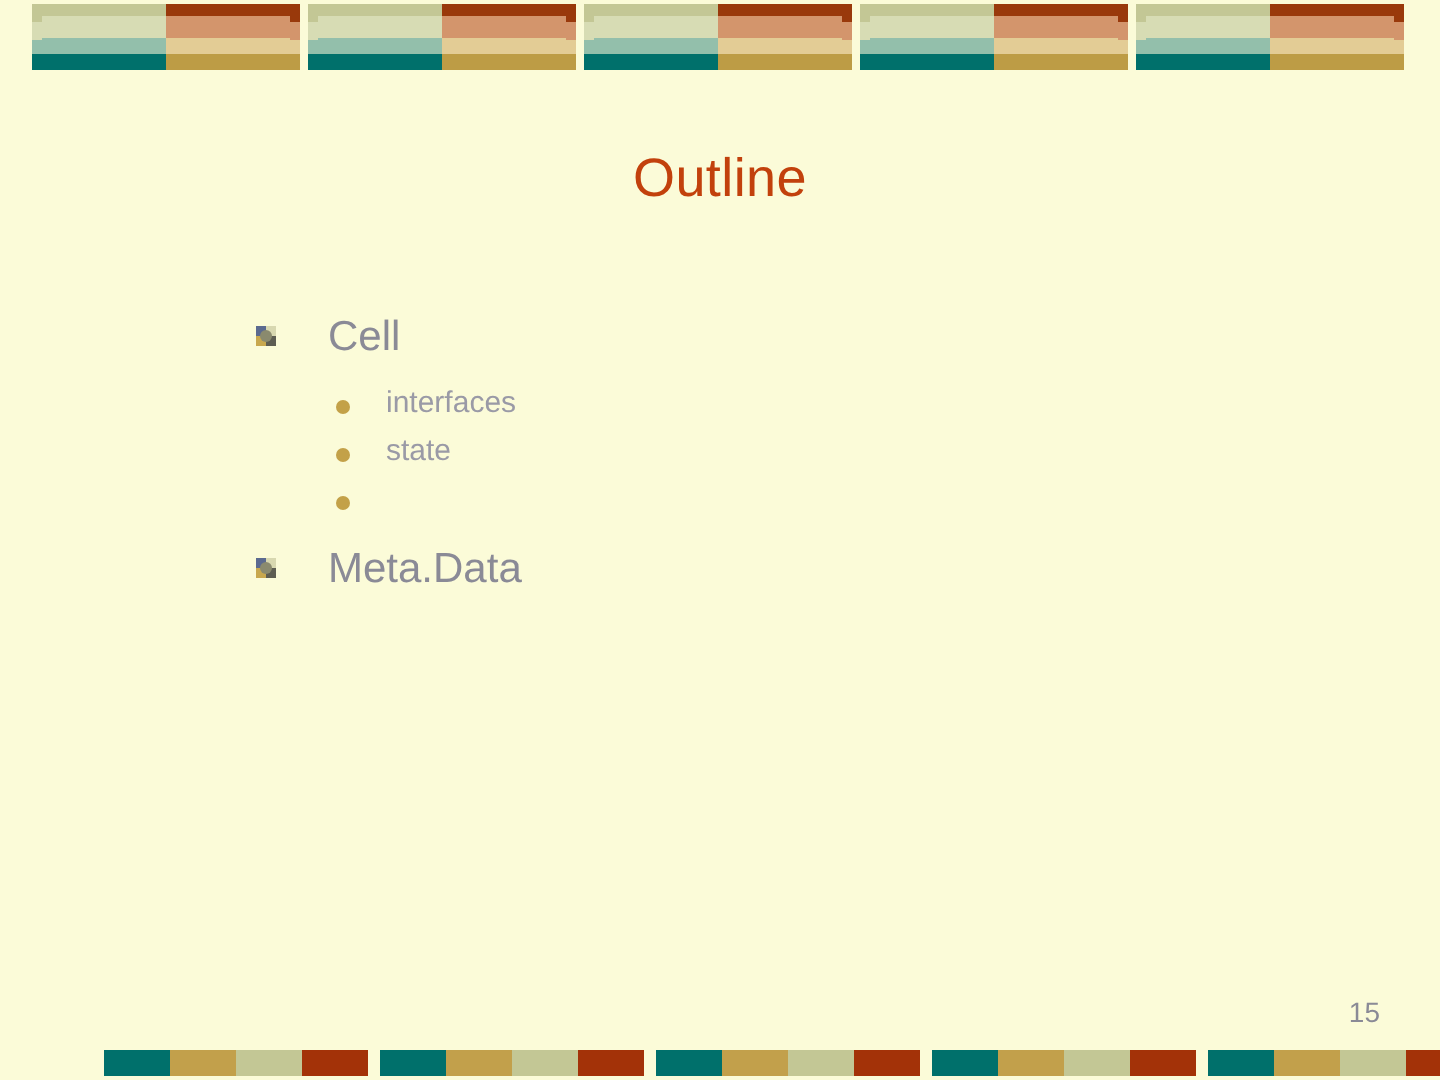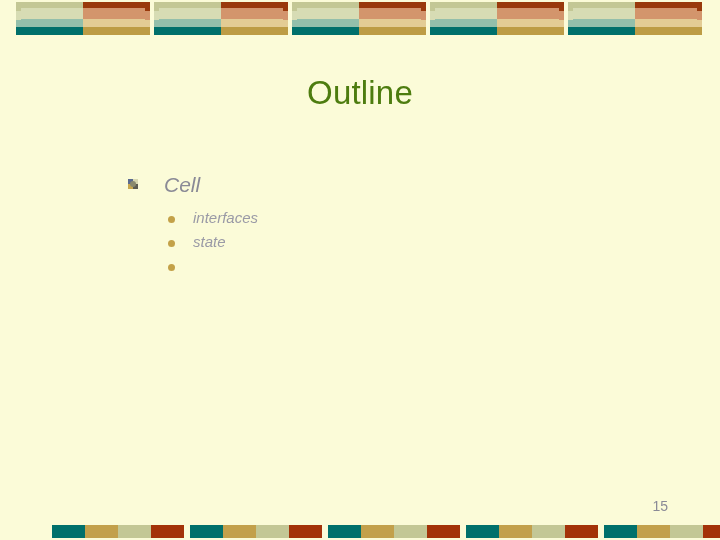--- a/index.html
+++ b/index.html
@@ -88,32 +88,31 @@
   .bb3 { left: 66px;  background: #c3c795; }
   .bb4 { left: 99px;  background: #a33208; }
 
   
   #slide-title {
     position: absolute;
     left: 0;
     top: 74px;
     width: 720px;
     text-align: center;
-    font-size: 33px;
-    color: #4d7c0f;
+    font-size: 27px;
+    color: #c2410c;
     letter-spacing: 0.2px;
   }
 
   
   #content {
     position: absolute;
     left: 128px;
-    top: 172px;
+    top: 156px;
     width: 560px;
-    font-style: italic;
   }
   .bullet-row {
     display: flex;
     align-items: flex-start;
   }
   .lvl1 {
     margin-bottom: 2px;
     min-height: 28px;
   }
   .lvl2 {
@@ -167,21 +166,21 @@
   }
   .txt2 {
     font-size: 15px;
     color: #9a9aa6;
     line-height: 1.3;
   }
 
   
   #page-number {
     position: absolute;
-    right: 52px;
+    right: 30px;
     top: 498px;
     font-size: 14px;
     color: #8a8a96;
   }
 </style>
 </head>
 <body>
 
 <div id="top-strip">
   <div class="top-block" style="left:16px;">
@@ -333,20 +332,30 @@
     <div class="bullet-row lvl2">
       <span class="marker2"></span>
       <span class="txt2">state</span>
     </div>
     <div class="bullet-row lvl2">
       <span class="marker2"></span>
     </div>
   </div>
 
 
+  <div class="bullet-row lvl1">
+    <span class="marker1">
+      <i class="q-tl"></i>
+        <i class="q-tr"></i>
+        <i class="q-bl"></i>
+        <i class="q-br"></i>
+        <i class="q-ctr"></i>
+    </span>
+    <span class="txt1">Meta.Data</span>
+  </div>
 </div>
 
 <div id="page-number">15</div>
 
 <div id="bottom-strip">
   <div class="bot-group" style="left:52px;">
     <div class="bot-bar bb1"></div>
       <div class="bot-bar bb2"></div>
     <div class="bot-bar bb3"></div>
       <div class="bot-bar bb4"></div>

